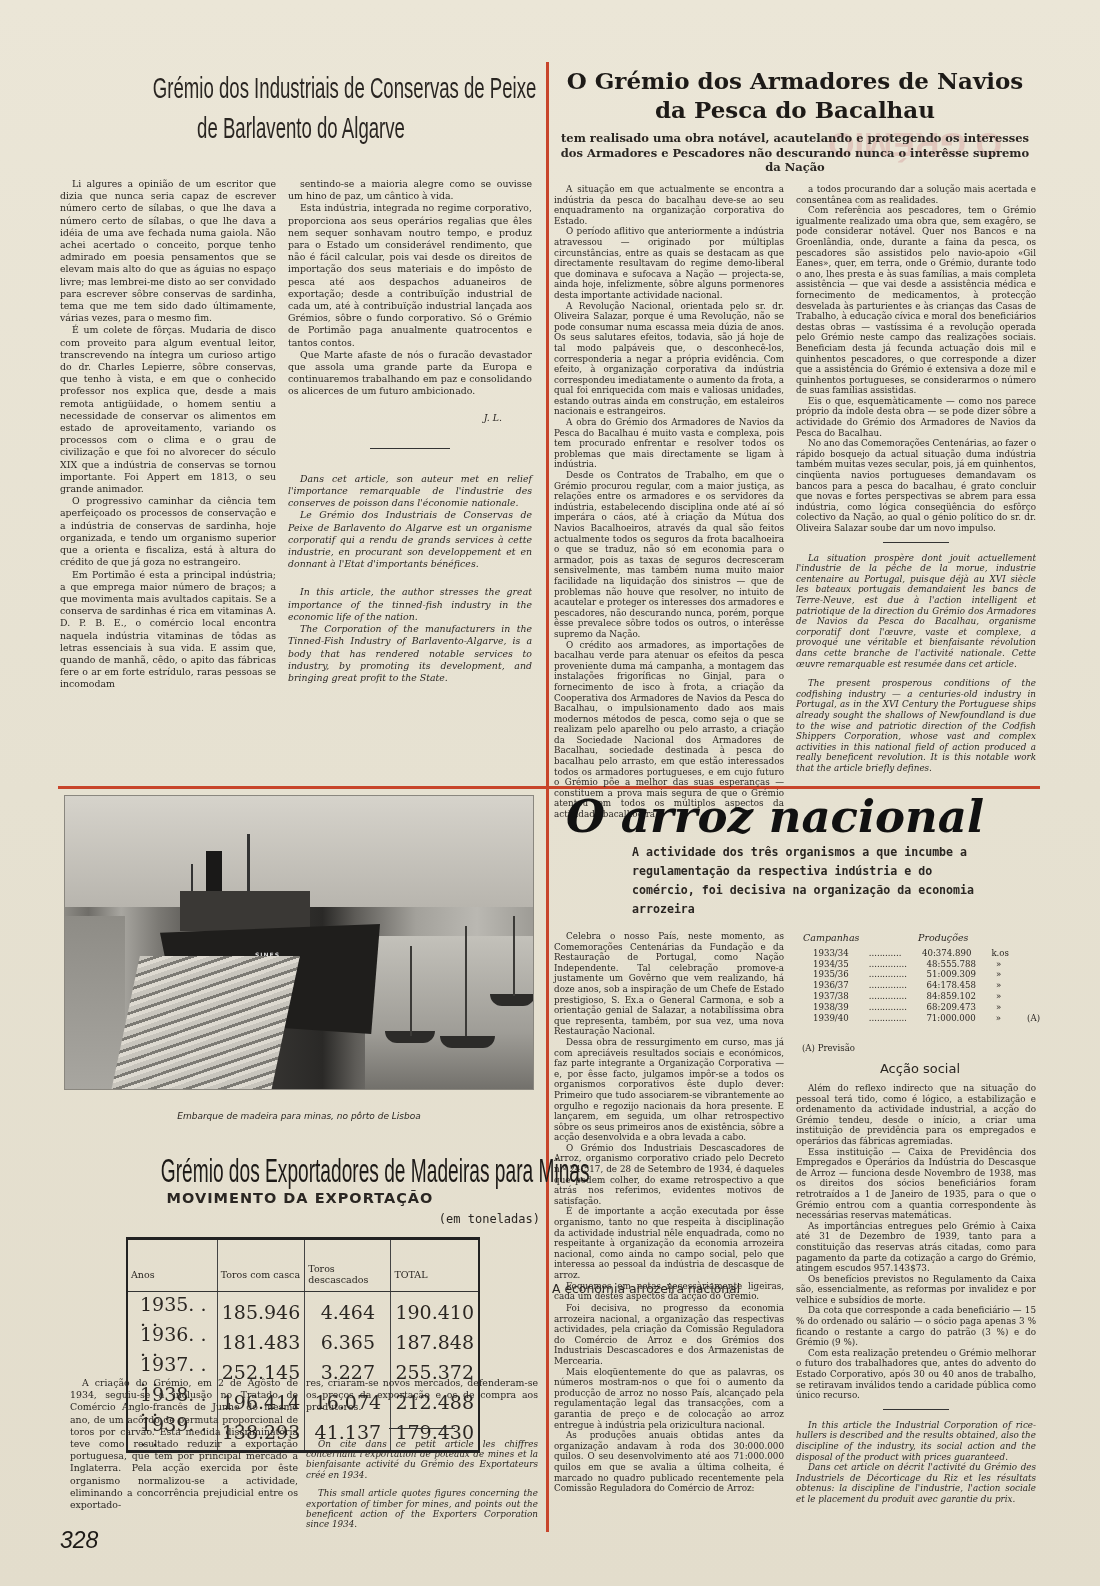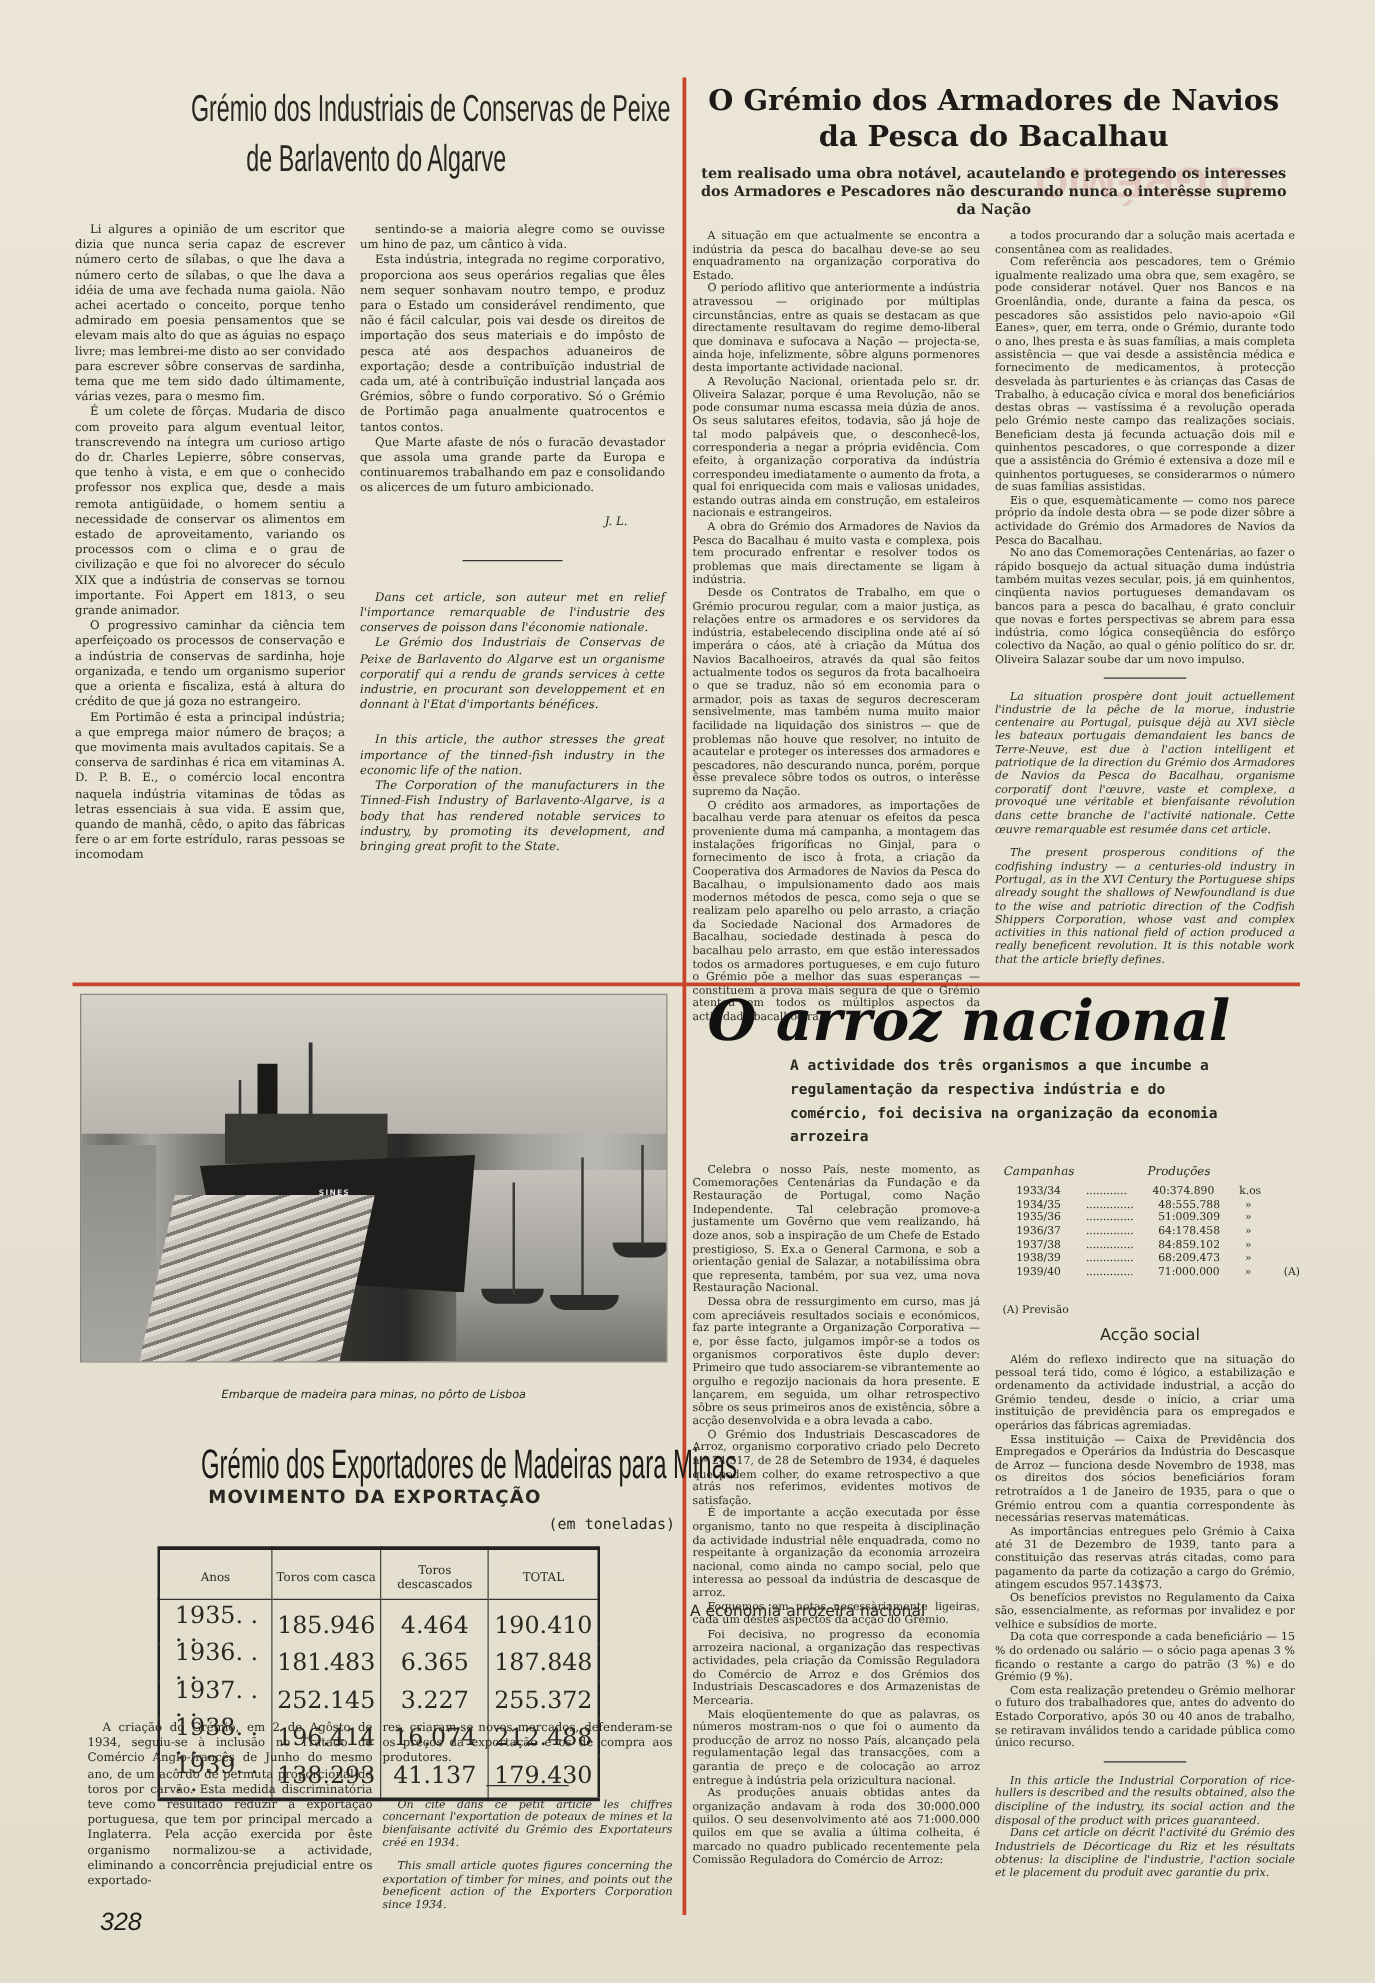--- a/index.html
+++ b/index.html
@@ -53,40 +53,40 @@
   .photo .boat { position: absolute; background: #2c2b29; border-radius: 0 0 30px 30px; height: 12px; }
   .photo .sail { position: absolute; width: 2px; background: #3b3a37; }
   .photo .name { position: absolute; left: 190px; top: 155px; font-size: 6px; color: #ddd; font-family: "DejaVu Sans", sans-serif; font-weight: bold; letter-spacing: 1px; }
 
   .caption { left: 64px; top: 1111px; width: 470px; text-align: center; font-family: "DejaVu Sans", sans-serif; font-style: italic; font-size: 9px; }
   .title3 { left: 60px; top: 1150px; width: 480px; text-align: center; font-family: "Liberation Sans", sans-serif; font-size: 33px; line-height: 42px; transform: scaleX(0.58); transform-origin: center top; white-space: nowrap; color: #1d1a17; }
   .movim { left: 60px; top: 1190px; width: 480px; text-align: center; font-family: "DejaVu Sans", sans-serif; font-weight: bold; font-size: 14.5px; letter-spacing: 1px; }
   .tonel { left: 60px; top: 1212px; width: 480px; text-align: right; font-family: "DejaVu Sans Mono", monospace; font-size: 12px; }
 
   table.exp { position: absolute; left: 126px; top: 1237px; width: 354px; border-collapse: collapse; border-top: 3px solid #222; border-bottom: 3px solid #222; border-left: 2px solid #222; border-right: 2px solid #222; font-family: "DejaVu Serif", serif; }
-  table.exp th { font-weight: normal; font-size: 9.5px; line-height: 11px; padding: 11px 3px 6px; border-bottom: 1px solid #333; border-left: 1px solid #444; text-align: center; }
+  table.exp th { font-weight: normal; font-size: 9.5px; line-height: 11px; padding: 23px 3px 6px; border-bottom: 1px solid #333; border-left: 1px solid #444; text-align: left; }
   table.exp th:first-child { border-left: none; }
   table.exp td { font-size: 19px; line-height: 15px; padding: 0 4px; border-left: 1px solid #444; text-align: center; }
   table.exp td:first-child { border-left: none; text-align: left; padding-left: 12px; }
   table.exp tr.first td { padding-top: 5px; }
   table.exp tr.last td { padding-bottom: 3px; }
 
   .prod-table { left: 800px; top: 933px; width: 240px; font-family: "DejaVu Serif", serif; font-size: 8.6px; line-height: 10.8px; }
   .prod-table .hdr { display: flex; font-style: italic; font-size: 9.5px; margin-bottom: 4px; }
   .prod-table .hdr span:first-child { width: 118px; padding-left: 3px; }
   .prod-table .row { display: flex; padding-left: 13px; gap: 20px; }
   .prod-table .row .c { width: 45px; }
   .prod-table .row .d { width: 60px; overflow: hidden; white-space: nowrap; }
   .prod-table .row .v { width: 64px; }
   .prod-table .row .u { width: 18px; }
   .prod-table .row .n { width: 20px; }
   .prod-table .foot { margin-top: 20px; padding-left: 2px; }
   .acc-social { left: 800px; top: 1061px; width: 240px; text-align: center; font-family: "DejaVu Sans", sans-serif; font-size: 13px; }
   .eco-head { left: 552px; top: 1281px; width: 238px; font-family: "DejaVu Sans", sans-serif; font-size: 12.4px; }
-  .pagenum { left: 80px; top: 1527px; font-family: "Liberation Sans", sans-serif; font-style: italic; font-size: 20px; color: #1d1a17; }
+  .pagenum { left: 60px; top: 1527px; font-family: "Liberation Sans", sans-serif; font-style: italic; font-size: 23px; color: #1d1a17; }
 
   .ghost { position: absolute; left: 790px; top: 84px; width: 250px; height: 80px; color: rgba(205,140,140,0.35); font-family: "Liberation Sans", sans-serif; font-weight: bold; font-size: 34px; transform: scaleY(-1) scaleX(-1); text-align: center; pointer-events: none; }
 </style>
 </head>
 <body>
 
 <div class="page">
 
   <div class="ghost">O GRÉMIO</div>
 

